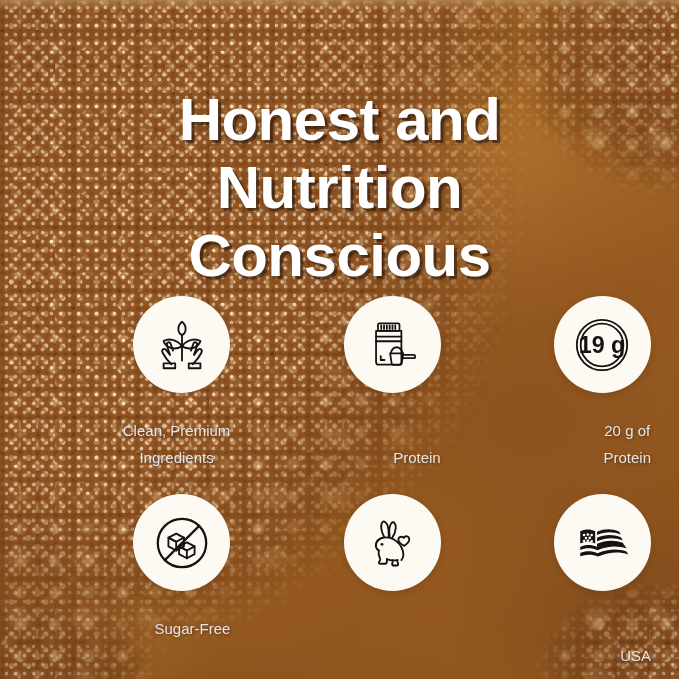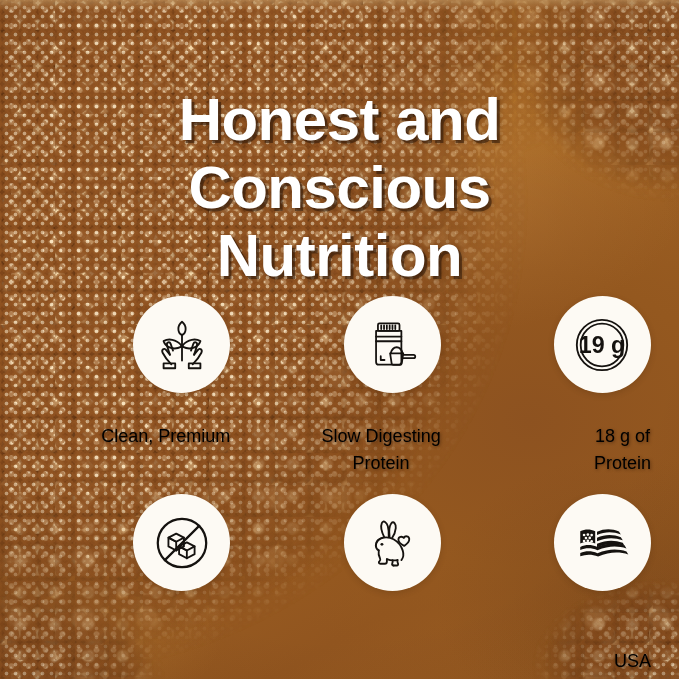--- a/index.html
+++ b/index.html
@@ -154,23 +154,23 @@
     border-radius: 50%;
     background: #fdfaf4;
     display: flex;
     align-items: center;
     justify-content: center;
     box-shadow: 0 2px 6px rgba(50,25,8,.18);
     flex: 0 0 auto;
   }
   .badge svg { display: block; }
   .feature-label {
-    margin-top: 30px;
-    color: #000000;
-    font-size: 18px;
+    margin-top: 24px;
+    color: #e5e5e5;
+    font-size: 15px;
     line-height: 27px;
     font-weight: 400;
     text-align: center;
     text-shadow: 1px 1px 3px rgba(45,22,6,.5);
     max-width: 190px;
     user-select: none;
   }
   .badge-text {
     font-family: "Liberation Sans", sans-serif;
     font-size: 24px;
@@ -187,22 +187,22 @@
   <div class="bg-sheen"></div>
   <div class="foam foam-lg mask-main"></div>
   <div class="foam foam-md mask-main"></div>
   <div class="foam foam-sm mask-fine"></div>
   <div class="foam foam-xs mask-fine"></div>
   <div class="bg-vignette"></div>
   <div class="bg-topfade"></div>
 
   <h1 class="headline">
     <span class="hl-line">Honest and</span>
+    <span class="hl-line">Nutrition</span>
     <span class="hl-line">Conscious</span>
-    <span class="hl-line">Nutrition</span>
   </h1>
 
   <div class="features">
 
     <div class="feature">
       <div class="badge">
         <span>
           <svg width="62" height="62" viewBox="0 0 64 64" fill="none" stroke="#15120f" stroke-width="1.9" stroke-linecap="round" stroke-linejoin="round">
 
             <path d="M32 48V21"></path>
@@ -218,20 +218,21 @@
             <path d="M13 51h12v5H13z"></path>
 
             <path d="M43 52c3-3 7-8 9-12 1.5-3-1.5-5.5-3.5-3l-4 5"></path>
             <path d="M44.5 42c1-3 2.5-7 3-10 .6-3-2.8-4-3.8-1.2l-2.4 7"></path>
             <path d="M39 51h12v5H39z"></path>
           </svg>
         </span>
       </div>
       <div class="feature-label">
         <span>Clean, Premium</span><br>
+        <span>Ingredients</span>
       </div>
     </div>
 
     <div class="feature">
       <div class="badge">
         <span>
           <svg width="60" height="60" viewBox="0 0 64 64" fill="none" stroke="#15120f" stroke-width="1.9" stroke-linecap="round" stroke-linejoin="round">
 
             <rect x="17" y="9" width="23" height="8" rx="1.6"></rect>
             <path d="M20.5 11v4M23.5 11v4M26.5 11v4M29.5 11v4M32.5 11v4M35.5 11v4"></path>
@@ -244,37 +245,37 @@
 
             <path d="M30 41h14l-1.6 10.5a2 2 0 0 1-2 1.7h-6.8a2 2 0 0 1-2-1.7z"></path>
 
             <path d="M30.5 41c1.2-4.2 3.5-6.6 6.5-6.6s5.3 2.4 6.5 6.6"></path>
 
             <path d="M44 42.5h11a1.8 1.8 0 0 1 0 3.6H44"></path>
           </svg>
         </span>
       </div>
       <div class="feature-label">
-        <span>Slow Digesting</span><br>
+        <br>
         <span>Protein</span>
       </div>
     </div>
 
     <div class="feature">
       <div class="badge">
         <span>
           <svg width="62" height="62" viewBox="0 0 64 64" fill="none" stroke="#15120f" stroke-width="1.9">
             <circle cx="32" cy="32" r="26"></circle>
             <circle cx="32" cy="32" r="22"></circle>
             <text class="badge-text" x="32" y="32" text-anchor="middle" dominant-baseline="central" stroke="none">19 g</text>
           </svg>
         </span>
       </div>
       <div class="feature-label">
-        <span>18 g of</span><br>
+        <span>20 g of</span><br>
         <span>Protein</span>
       </div>
     </div>
 
     <div class="feature">
       <div class="badge">
         <span>
           <svg width="62" height="62" viewBox="0 0 64 64" fill="none" stroke="#15120f" stroke-width="2.3" stroke-linecap="round" stroke-linejoin="round">
 
             <g stroke-width="1.9">
@@ -286,20 +287,23 @@
             <g stroke-width="1.9">
               <path d="M29 35.5l8-4.2 8 4.2-8 4.2z"></path>
               <path d="M29 35.5v8l8 4.2v-8z"></path>
               <path d="M45 35.5v8l-8 4.2"></path>
             </g>
 
             <circle cx="32" cy="32" r="25"></circle>
             <path d="M14.3 49.7L49.7 14.3"></path>
           </svg>
         </span>
+      </div>
+      <div class="feature-label">
+        <span>Sugar-Free</span>
       </div>
     </div>
 
     <div class="feature">
       <div class="badge">
         <span>
           <svg width="62" height="62" viewBox="0 0 64 64" fill="none" stroke="#15120f" stroke-width="1.9" stroke-linecap="round" stroke-linejoin="round">
 
             <path d="M24 26c-2.5-5-4-11-2.5-14.5 1.6-3.6 5.2-.8 6.2 3.2.8 3.2 1.1 7.3.9 10.4"></path>
             <path d="M29.5 25.6c-.6-5.2-.2-11.4 1.8-14 2.3-2.9 5 .8 4.6 5-.4 3.9-2.2 7.8-3.7 10"></path>

